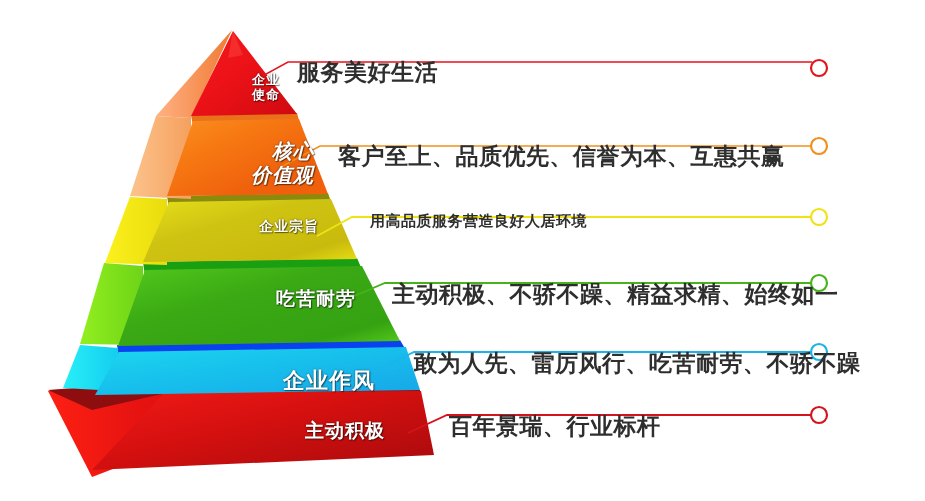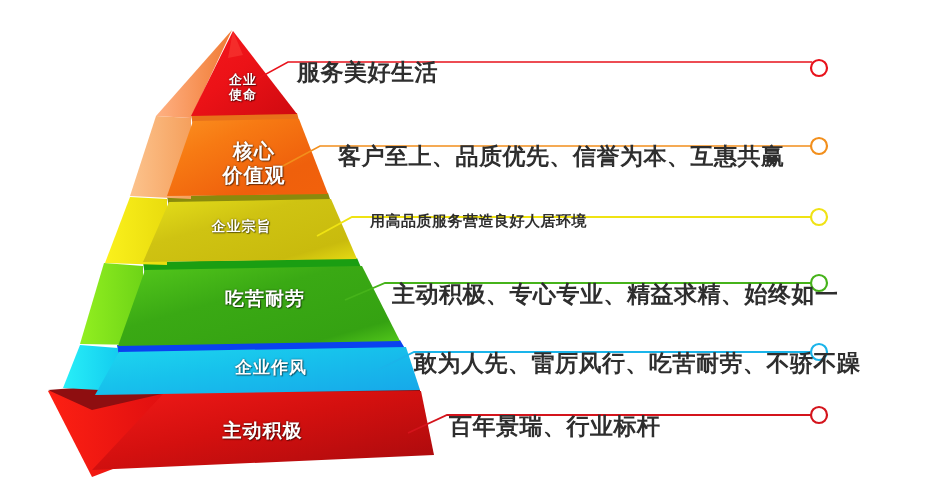--- a/index.html
+++ b/index.html
@@ -22,21 +22,21 @@
     position: absolute;
     left: 0;
     top: 0;
     width: 925px;
     height: 501px;
   }
   .layer-label {
     position: absolute;
     color: #ffffff;
     font-weight: bold;
-    text-align: center;
+    text-align: right;
     line-height: 1.18;
     white-space: pre-line;
     letter-spacing: 1px;
     text-shadow:
       0 0 2px rgba(0,0,0,0.55),
       1px 1px 1px rgba(0,0,0,0.45);
     pointer-events: none;
   }
   .caption {
     position: absolute;
@@ -183,36 +183,36 @@
 
     <g>
       <path d="M 408,433 L 447,415 L 812,415" fill="none" stroke="#d4141c" stroke-width="1.8"></path>
       <circle cx="819" cy="415" r="8" fill="#ffffff" stroke="#d4141c" stroke-width="2.2"></circle>
     </g>
   </svg>
 
   <div class="layer-label" style="left:206px; top:72px; width:74px; font-size:13px;">企业
 使命</div>
 
-  <div class="layer-label" style="left:194px; top:140px; width:120px; font-size:20px;">核心
+  <div class="layer-label" style="left:194px; top:140px; width:120px; font-size:20px;font-style:italic;">核心
 价值观</div>
 
   <div class="layer-label" style="left:164px; top:218px; width:155px; font-size:14px;">企业宗旨</div>
 
   <div class="layer-label" style="left:174px; top:288px; width:182px; font-size:19px;">吃苦耐劳</div>
 
-  <div class="layer-label" style="left:167px; top:358px; width:208px; font-size:17px;">企业作风</div>
+  <div class="layer-label" style="left:167px; top:368px; width:208px; font-size:22px;">企业作风</div>
 
   <div class="layer-label" style="left:140px; top:420px; width:245px; font-size:19px;">主动积极</div>
 
   <div class="caption" style="left:297px; top:26px; font-size:23px;">服务美好生活</div>
 
   <div class="caption" style="left:338px; top:110px; font-size:23px;">客户至上、品质优先、信誉为本、互惠共赢</div>
 
   <div class="caption" style="left:370px; top:181px; font-size:15px;">用高品质服务营造良好人居环境</div>
 
-  <div class="caption" style="left:392px; top:248px; font-size:23px;">主动积极、专心专业、精益求精、始终如一</div>
+  <div class="caption" style="left:392px; top:248px; font-size:23px;">主动积极、不骄不躁、精益求精、始终如一</div>
 
   <div class="caption" style="left:414px; top:317px; font-size:23px;">敢为人先、雷厉风行、吃苦耐劳、不骄不躁</div>
 
   <div class="caption" style="left:449px; top:380px; font-size:23px;">百年景瑞、行业标杆</div>
 
 </div>
 
 </body></html>

